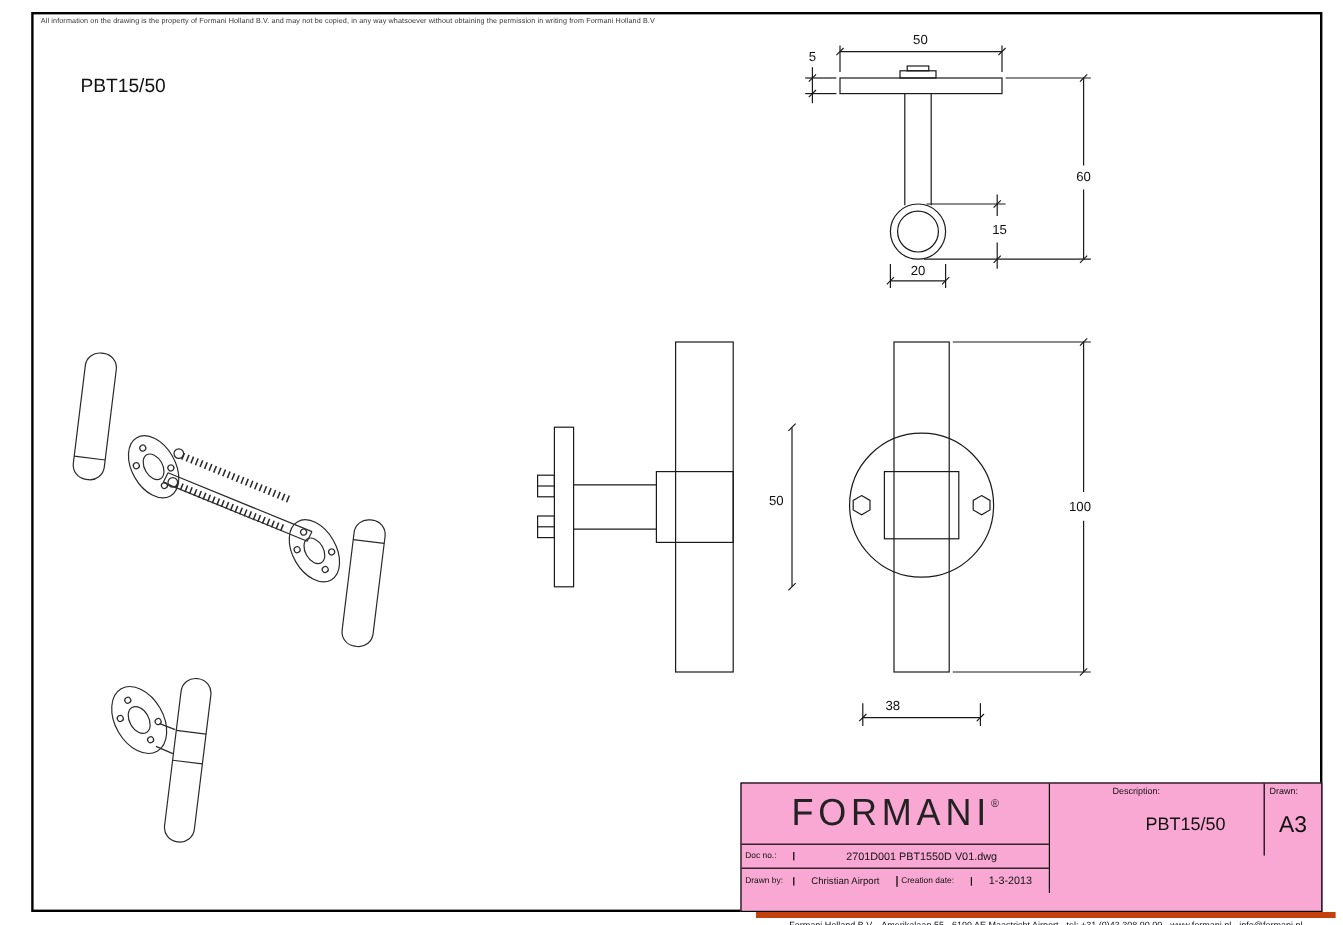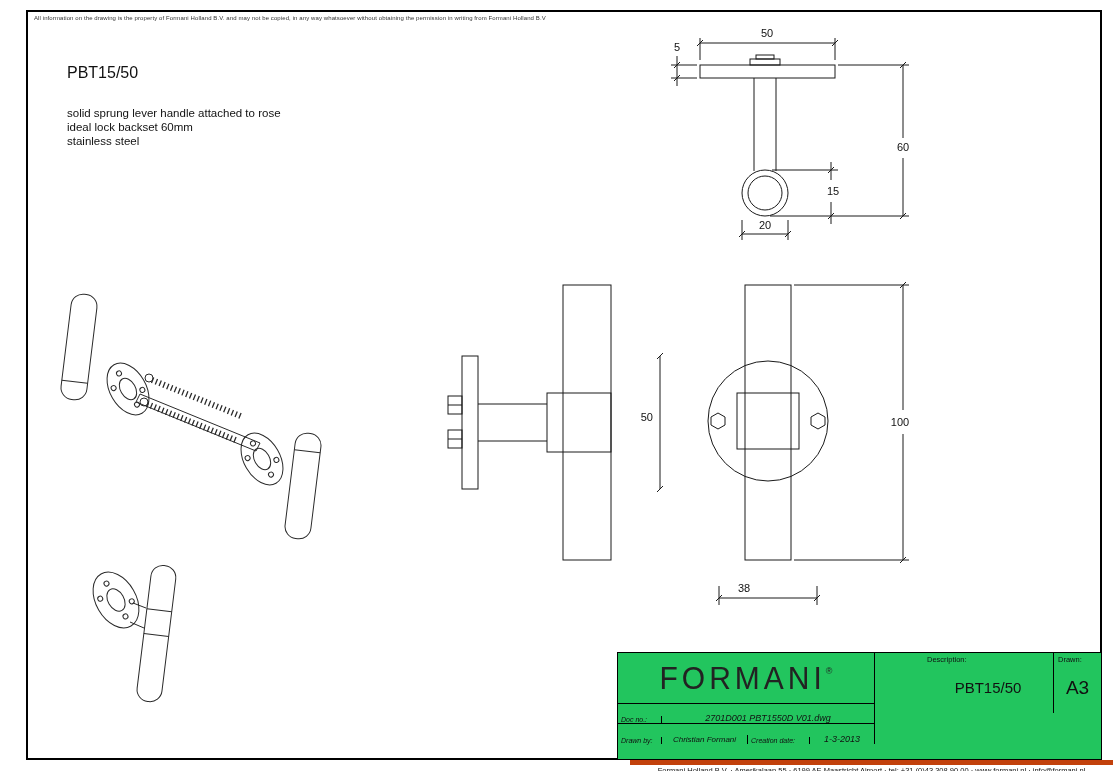--- a/index.html
+++ b/index.html
@@ -6,27 +6,27 @@
   html,body { background:#ffffff; font-family:"Liberation Sans", sans-serif; color:#111; }
   .page { position:relative; width:1119px; height:771px; background:#fff; overflow:hidden; }
   .sheet-border { position:absolute; left:26px; top:10px; width:1076px; height:750px; border:2px solid #000; }
   .disclaimer { position:absolute; left:34px; top:15px; font-size:6px; color:#333; letter-spacing:.1px; }
   .page-title { position:absolute; left:67px; top:64px; font-size:16px; color:#111; }
   .desc-block { position:absolute; left:67px; top:106px; font-size:11.5px; line-height:14px; color:#111; }
   svg.drawing { position:absolute; left:0; top:0; }
   .dim-text { font-size:11px; fill:#111; font-family:"Liberation Sans", sans-serif; }
 
   
-  .tb { position:absolute; left:617px; top:652px; width:485px; height:108px; border:1px solid #000; background:#22c55e; }
+  .tb { position:absolute; left:617px; top:652px; width:485px; height:108px; border:1px solid #000; background:#f9a8d4; }
   .tb, .tb * { box-sizing:border-box; }
   .tb-left { position:absolute; left:0; top:0; width:257px; height:91px; border-right:1px solid #000; }
   .tb-logo { height:51px; border-bottom:1px solid #000; display:flex; align-items:center; justify-content:center; }
   .tb-logo .wordmark { font-size:30px; letter-spacing:4px; color:#222; transform:scaleY(1.05); }
   .tb-logo .reg { font-size:9px; vertical-align:14px; letter-spacing:0; }
-  .tb-row { display:flex; align-items:flex-end; border-bottom:1px solid #000; height:20px; font-size:9px;font-style:italic; }
+  .tb-row { display:flex; align-items:center; border-bottom:1px solid #000; height:20px; font-size:9px; }
   .tb-row:last-child { border-bottom:none; }
   .tb-cell { display:flex; align-items:center; border-right:1px solid #000; padding:0 3px; }
   .tb-cell.last { border-right:none; }
   .tb-lbl { font-size:7px; color:#111; }
   .tb-val { justify-content:center; flex:1; }
   .tb-right { position:absolute; left:257px; top:0; width:226px; height:91px; }
   .tb-part { height:31px; border-bottom:1px solid #000; font-size:7.5px; padding:3px 0 0 4px; }
   .tb-descrow { display:flex; height:60px;margin-left:48px; }
   .tb-desc { flex:1; position:relative; border-right:1px solid #000; }
   .tb-desc .lbl, .tb-format .lbl { position:absolute; top:2px; left:4px; font-size:7.5px; }
@@ -38,25 +38,20 @@
 </head>
 <body>
 
 <div class="page">
   <div class="sheet-border"></div>
 
   <div class="disclaimer">All information on the drawing is the property of Formani Holland B.V. and may not be copied, in any way whatsoever without obtaining the permission in writing from Formani Holland B.V</div>
 
   <div class="page-title">PBT15/50</div>
 
-  <div class="desc-block">
-    <div>solid sprung lever handle attached to rose</div>
-    <div>ideal lock backset 60mm</div>
-    <div>stainless steel</div>
-  </div>
 
   <svg class="drawing" width="1119" height="771" viewBox="0 0 1119 771">
     <g stroke="#1a1a1a" stroke-width="1" fill="none">
 
       <g>
         <rect x="756" y="55" width="18" height="4"></rect>
         <rect x="750" y="59" width="30" height="6"></rect>
         <rect x="700" y="65" width="135" height="13"></rect>
         <line x1="754" y1="78" x2="754" y2="171"></line>
         <line x1="776" y1="78" x2="776" y2="171"></line>
@@ -210,21 +205,21 @@
     <div class="tb-left">
       <div class="tb-logo">
         <span class="wordmark"><span>FORMANI</span><span class="reg">®</span></span>
       </div>
       <div class="tb-row">
         <div class="tb-cell tb-lbl" style="width:44px;">Doc no.:</div>
         <div class="tb-cell tb-val last">2701D001 PBT1550D V01.dwg</div>
       </div>
       <div class="tb-row">
         <div class="tb-cell tb-lbl" style="width:44px;">Drawn by:</div>
-        <div class="tb-cell tb-val" style="flex:0 0 86px; font-size:8px;">Christian Formani</div>
+        <div class="tb-cell tb-val" style="flex:0 0 86px; font-size:8px;">Christian Airport</div>
         <div class="tb-cell tb-lbl" style="width:62px;">Creation date:</div>
         <div class="tb-cell tb-val last">1-3-2013</div>
       </div>
     </div>
     <div class="tb-right">
       <div class="tb-descrow">
         <div class="tb-desc">
           <span class="lbl">Description:</span>
           <span class="big">PBT15/50</span>
         </div>

